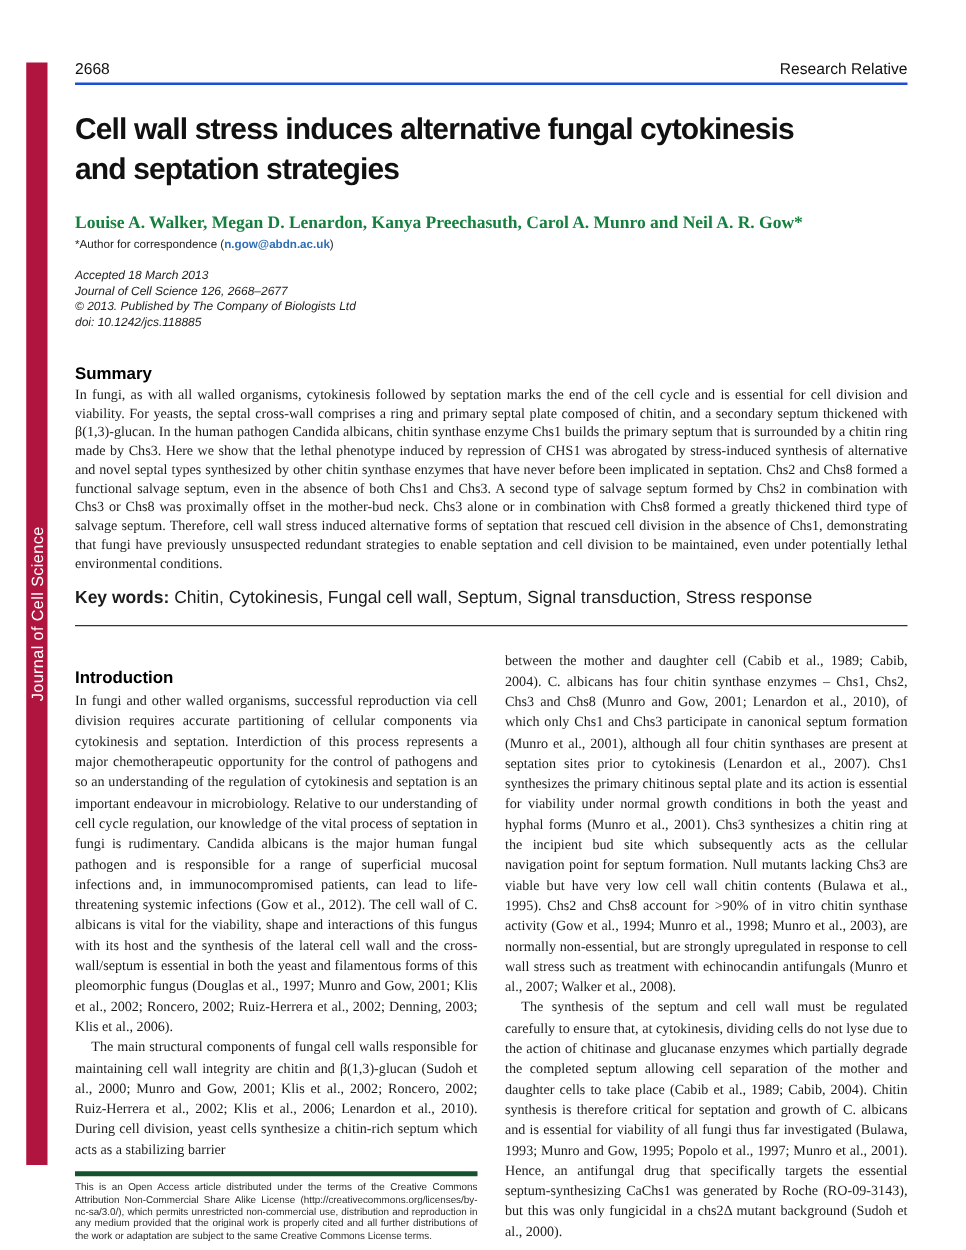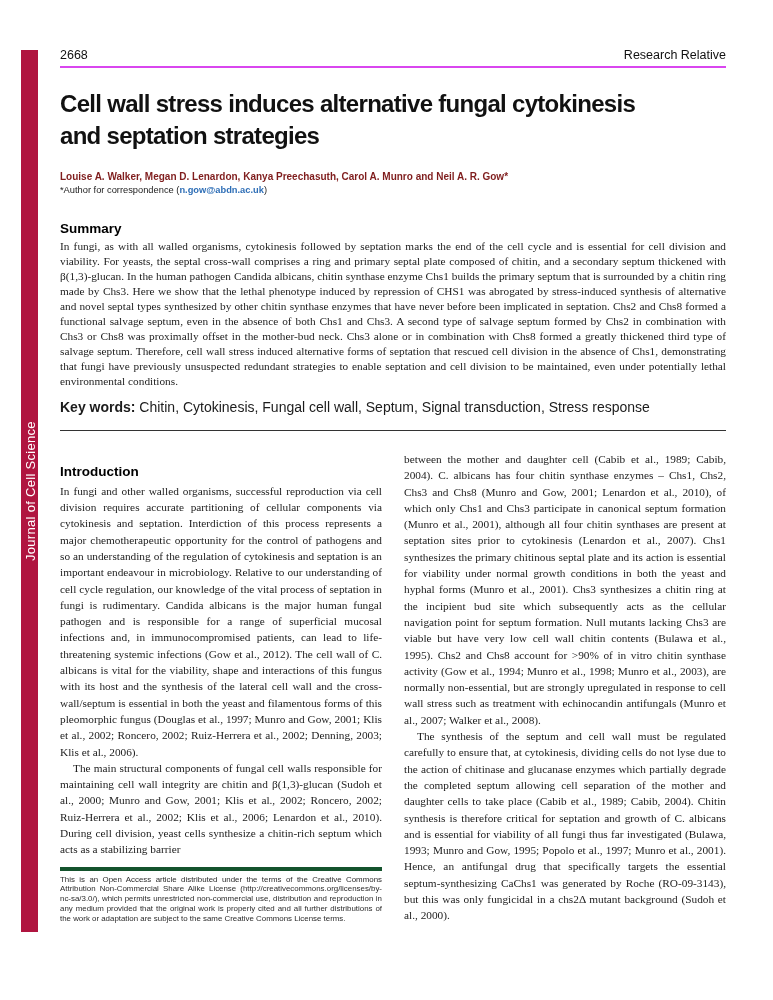--- a/index.html
+++ b/index.html
@@ -45,37 +45,37 @@
     width: 666px;
   }
   .runhead {
     display: flex;
     justify-content: space-between;
     align-items: flex-end;
     font-family: "Liberation Sans", sans-serif;
     font-size: 12.5px;
     color: #111;
     padding-bottom: 4px;
-    border-bottom: 2px solid #d946ef;
+    border-bottom: 2px solid #1d4ed8;
   }
   .title-block {
     margin-top: 20px;
     font-family: "Liberation Sans", sans-serif;
     font-weight: bold;
     font-size: 24px;
     letter-spacing: -0.7px;
     line-height: 32px;
     color: #111;
   }
   .authors {
     margin-top: 19px;
-    font-family: Liberation Sans, sans-serif;
-    font-weight: bold;
-    font-size: 10px;
-    color: #7f1d1d;
+    font-family: Liberation Serif, serif;
+    font-weight: bold;
+    font-size: 14px;
+    color: #15803d;
   }
   .affiliation {
     margin-top: 6px;
     font-family: "Liberation Sans", sans-serif;
     font-size: 9.9px;
     color: #222;
   }
   .correspondence {
     margin-top: 3px;
     font-family: "Liberation Sans", sans-serif;
@@ -169,20 +169,26 @@
     <div class="title-block">
       <div>Cell wall stress induces alternative fungal cytokinesis</div>
       <div>and septation strategies</div>
     </div>
 
     <div class="authors">Louise A. Walker, Megan D. Lenardon, Kanya Preechasuth, Carol A. Munro and Neil A. R. Gow*</div>
 
 
     <div class="correspondence"><span>*Author for correspondence (</span><a href="#">n.gow@abdn.ac.uk</a><span>)</span></div>
 
+    <div class="meta">
+      <div>Accepted 18 March 2013</div>
+      <div>Journal of Cell Science 126, 2668–2677</div>
+      <div>© 2013. Published by The Company of Biologists Ltd</div>
+      <div>doi: 10.1242/jcs.118885</div>
+    </div>
 
     <div class="sec-heading summary-heading">Summary</div>
 
     <div class="summary-body">In fungi, as with all walled organisms, cytokinesis followed by septation marks the end of the cell cycle and is essential for cell division and viability. For yeasts, the septal cross-wall comprises a ring and primary septal plate composed of chitin, and a secondary septum thickened with β(1,3)-glucan. In the human pathogen Candida albicans, chitin synthase enzyme Chs1 builds the primary septum that is surrounded by a chitin ring made by Chs3. Here we show that the lethal phenotype induced by repression of CHS1 was abrogated by stress-induced synthesis of alternative and novel septal types synthesized by other chitin synthase enzymes that have never before been implicated in septation. Chs2 and Chs8 formed a functional salvage septum, even in the absence of both Chs1 and Chs3. A second type of salvage septum formed by Chs2 in combination with Chs3 or Chs8 was proximally offset in the mother-bud neck. Chs3 alone or in combination with Chs8 formed a greatly thickened third type of salvage septum. Therefore, cell wall stress induced alternative forms of septation that rescued cell division in the absence of Chs1, demonstrating that fungi have previously unsuspected redundant strategies to enable septation and cell division to be maintained, even under potentially lethal environmental conditions.</div>
 
     <div class="keywords"><b>Key words:</b><span> Chitin, Cytokinesis, Fungal cell wall, Septum, Signal transduction, Stress response</span></div>
 
     <hr class="divider">
 
     <div class="columns">

